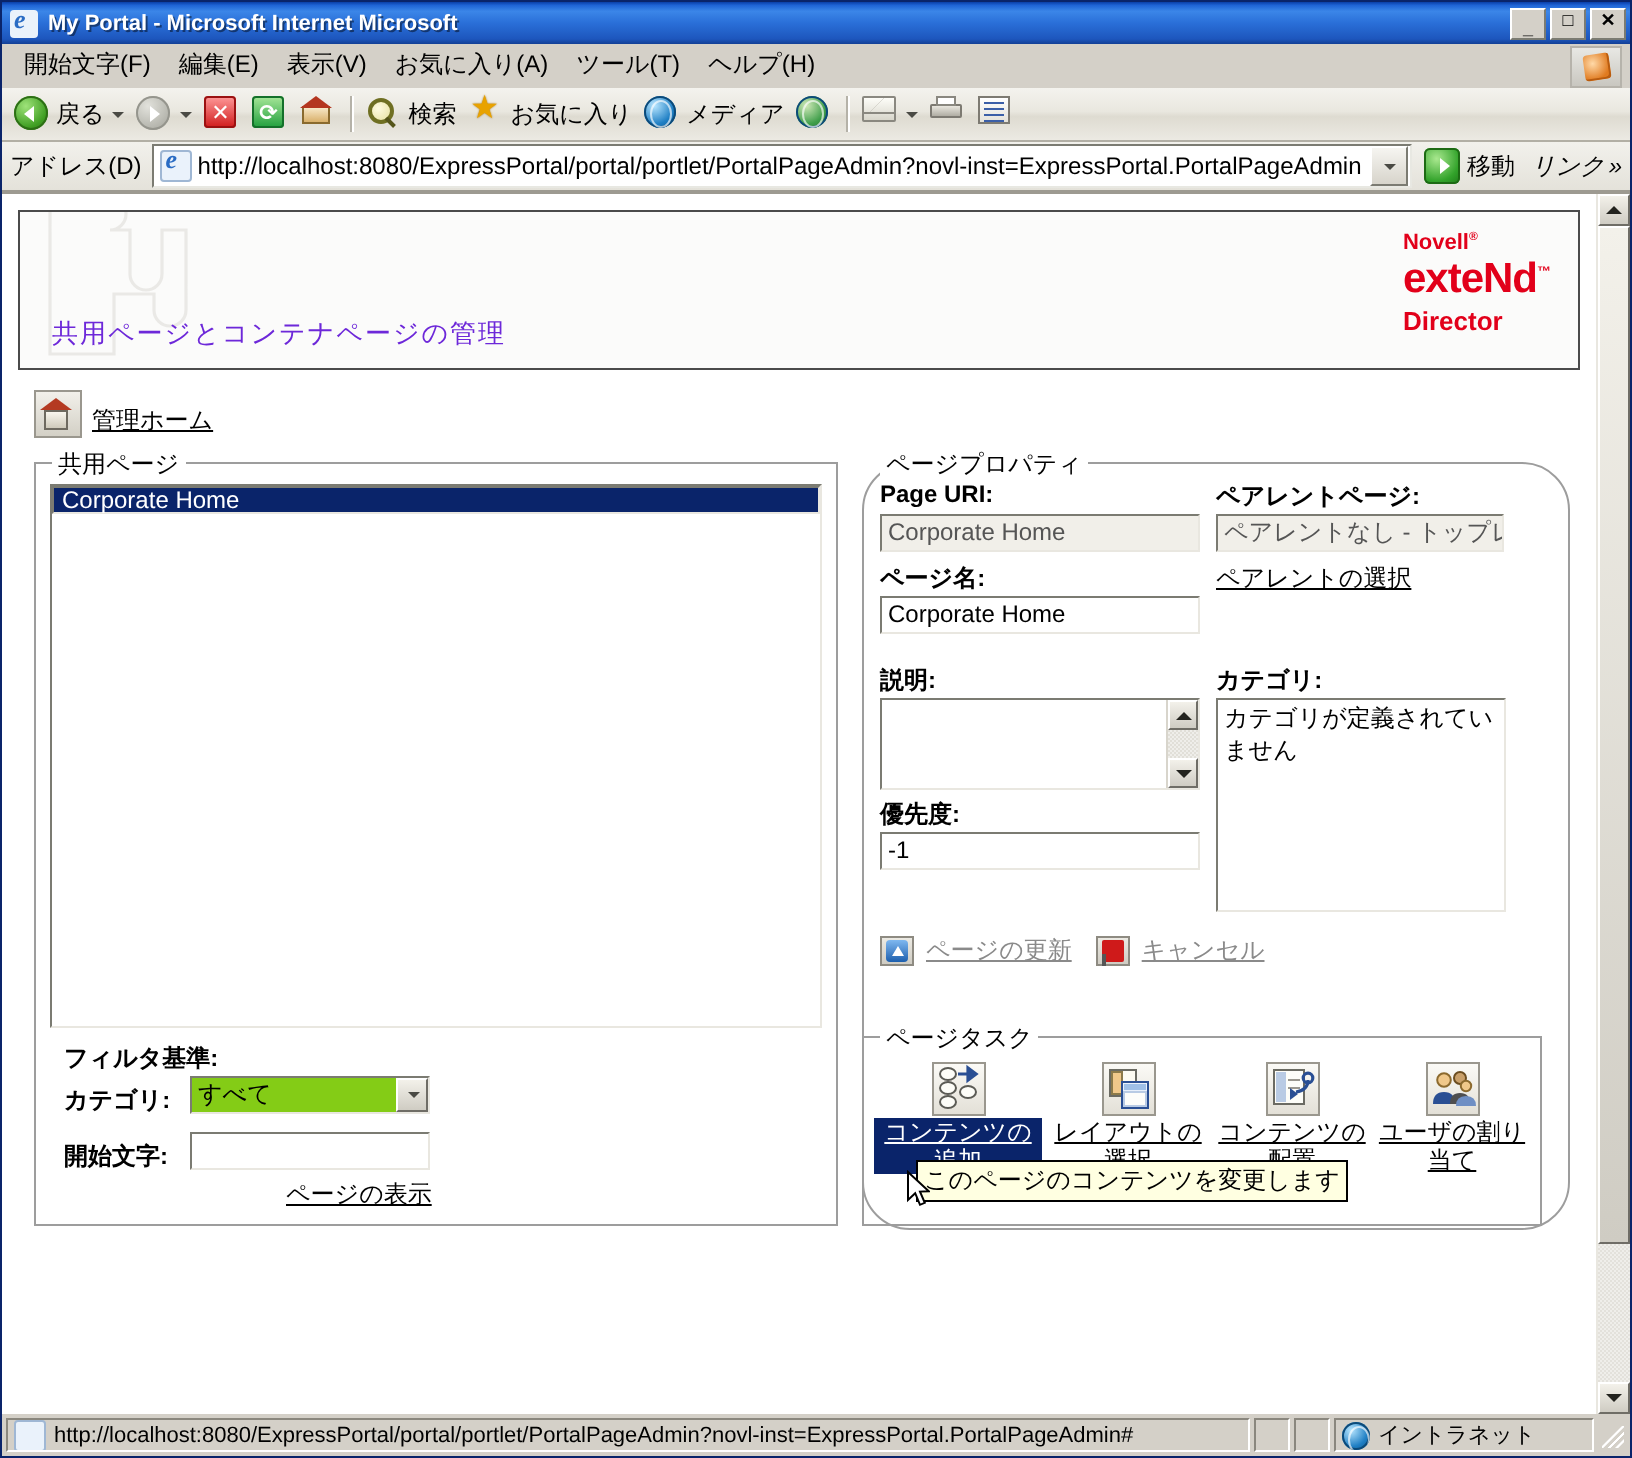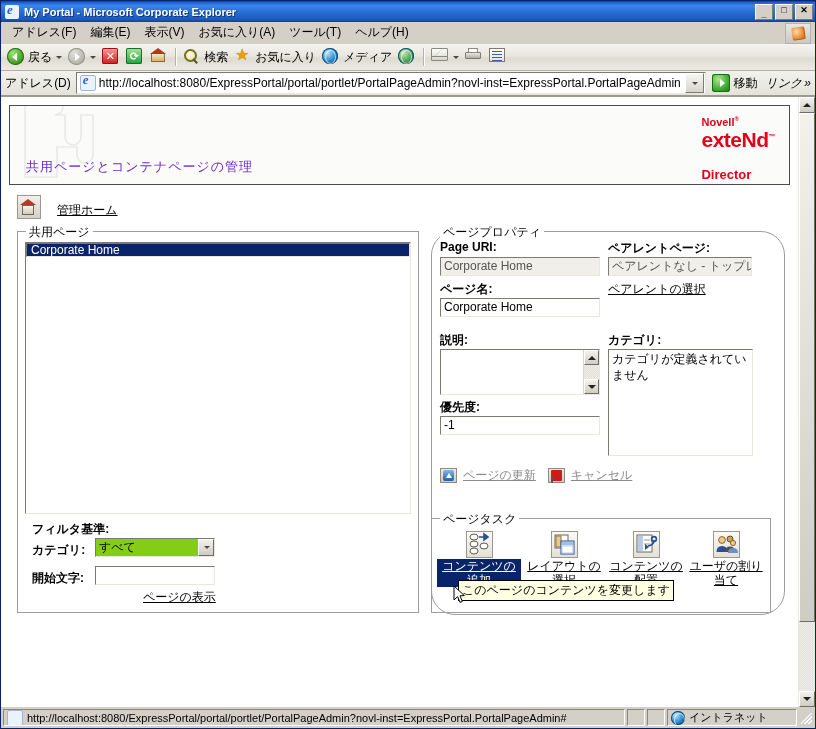--- a/index.html
+++ b/index.html
@@ -134,24 +134,24 @@
   
   .banner{position:absolute;left:8px;top:8px;right:8px;height:78px;border:1px solid #4b4b4b;
       background:#fbfbfa;overflow:hidden;}
   .banner .puzzle{position:absolute;left:10px;top:-12px;width:120px;height:100px;opacity:.25;}
   .banner .btitle{position:absolute;left:16px;bottom:8px;font-size:13px;font-weight:normal;color:#6d28d9;letter-spacing:1px;}
   .logo{position:absolute;right:14px;top:10px;text-align:left;line-height:1;color:#e2001a;}
   .logo .l1{font-size:11px;font-weight:bold;}
   .logo .l1 sup{font-size:6px;}
   .logo .l2{font-size:21px;font-weight:bold;letter-spacing:-0.5px;margin-top:1px;}
   .logo .l2 sup{font-size:7px;vertical-align:super;}
-  .logo .l3{font-size:13px;font-weight:bold;margin-top:18px;}
-
-  
-  .adminhome{position:absolute;left:16px;top:98px;display:flex;align-items:flex-end;gap:16px;justify-content:flex-end;}
+  .logo .l3{font-size:13px;font-weight:bold;margin-top:4px;}
+
+  
+  .adminhome{position:absolute;left:16px;top:98px;display:flex;align-items:flex-end;gap:5px;justify-content:flex-end;}
   .homeicon{width:24px;height:24px;background:linear-gradient(180deg,#f2f0ea,#d3d0c6);
       border:1px solid #9a978e;position:relative;box-sizing:border-box;}
   .homeicon:before{content:"";position:absolute;left:4px;top:9px;width:12px;height:10px;
       background:linear-gradient(180deg,#f9f6ee,#cfcabb);border:1px solid #6e6a60;box-sizing:border-box;}
   .homeicon:after{content:"";position:absolute;left:2px;top:3px;width:0;height:0;
       border-left:8px solid transparent;border-right:8px solid transparent;border-bottom:6px solid #b43a22;}
   .lnk{color:#000;text-decoration:underline;font-size:12px;cursor:pointer;}
 
   
   .fs{position:absolute;border:1px solid #9d9d9d;}
@@ -224,36 +224,36 @@
 </style>
 </head>
 <body>
 
 <div class="win">
 
   <div class="titlebar">
     <div class="tbicon">
         <div class="tb-e"></div>
       </div>
-    <div class="ttl">My Portal - Microsoft Corporate Explorer</div>
+    <div class="ttl">My Portal - Microsoft Internet Microsoft</div>
     <div class="winbtns">
       <div class="wb min">
           <span>_</span>
         </div>
       <div class="wb">
           <span>□</span>
         </div>
       <div class="wb">
           <span>✕</span>
         </div>
     </div>
   </div>
 
   <div class="menubar">
-    <div class="mi">アドレス(F)</div>
+    <div class="mi">開始文字(F)</div>
     <div class="mi">編集(E)</div>
     <div class="mi">表示(V)</div>
     <div class="mi">お気に入り(A)</div>
     <div class="mi">ツール(T)</div>
     <div class="mi">ヘルプ(H)</div>
     <div class="menu-logo">
         <div class="flagicon"></div>
       </div>
   </div>
 

